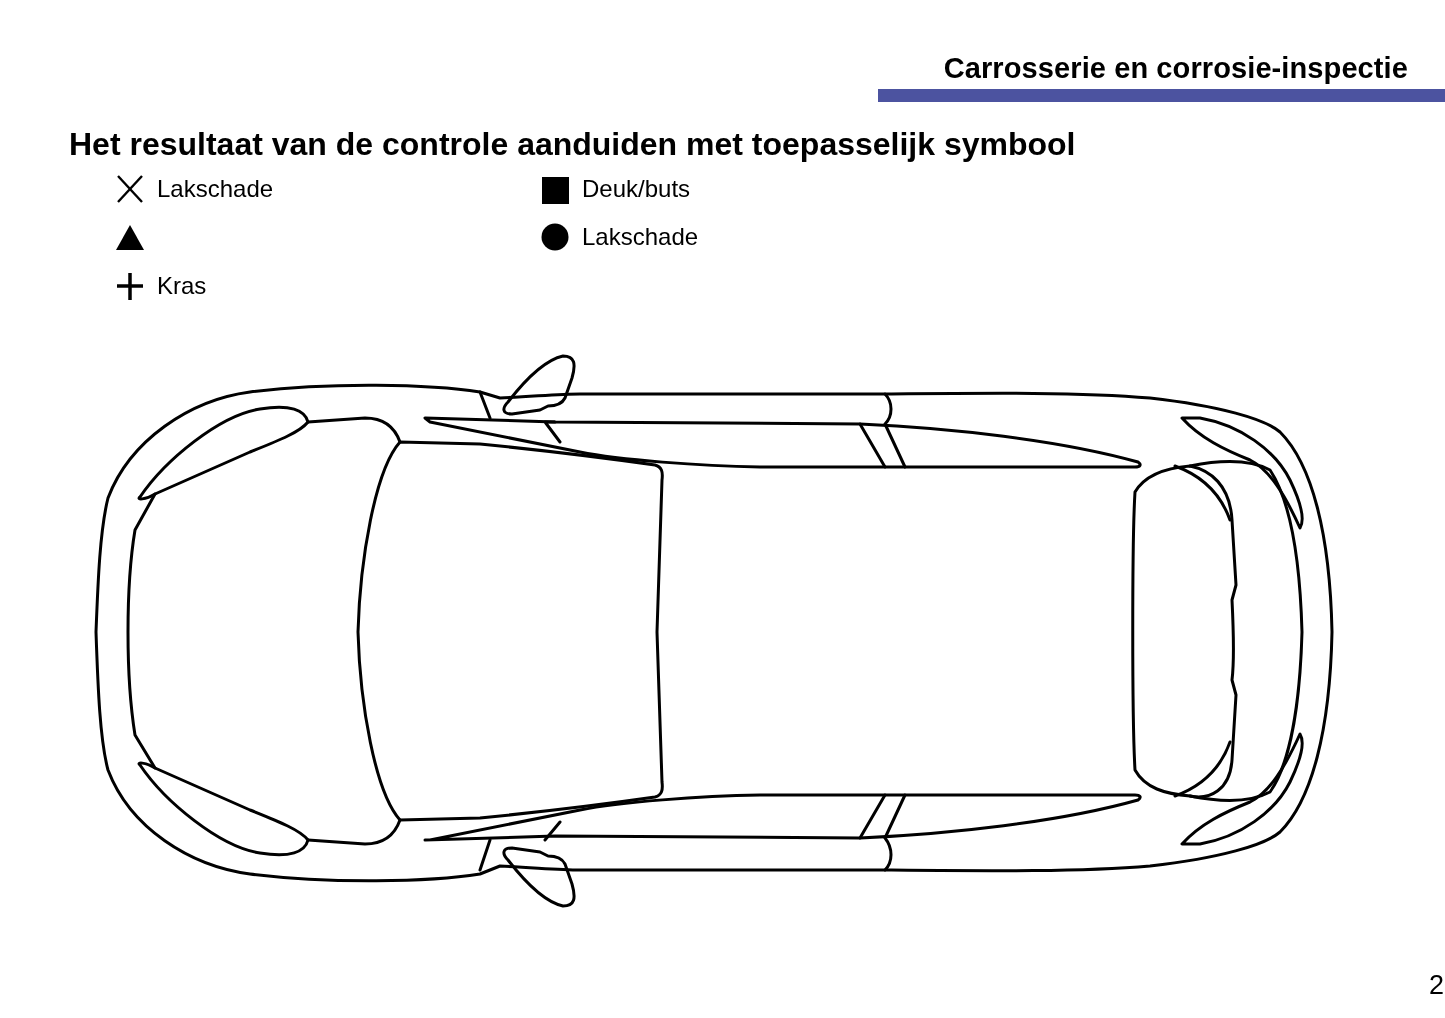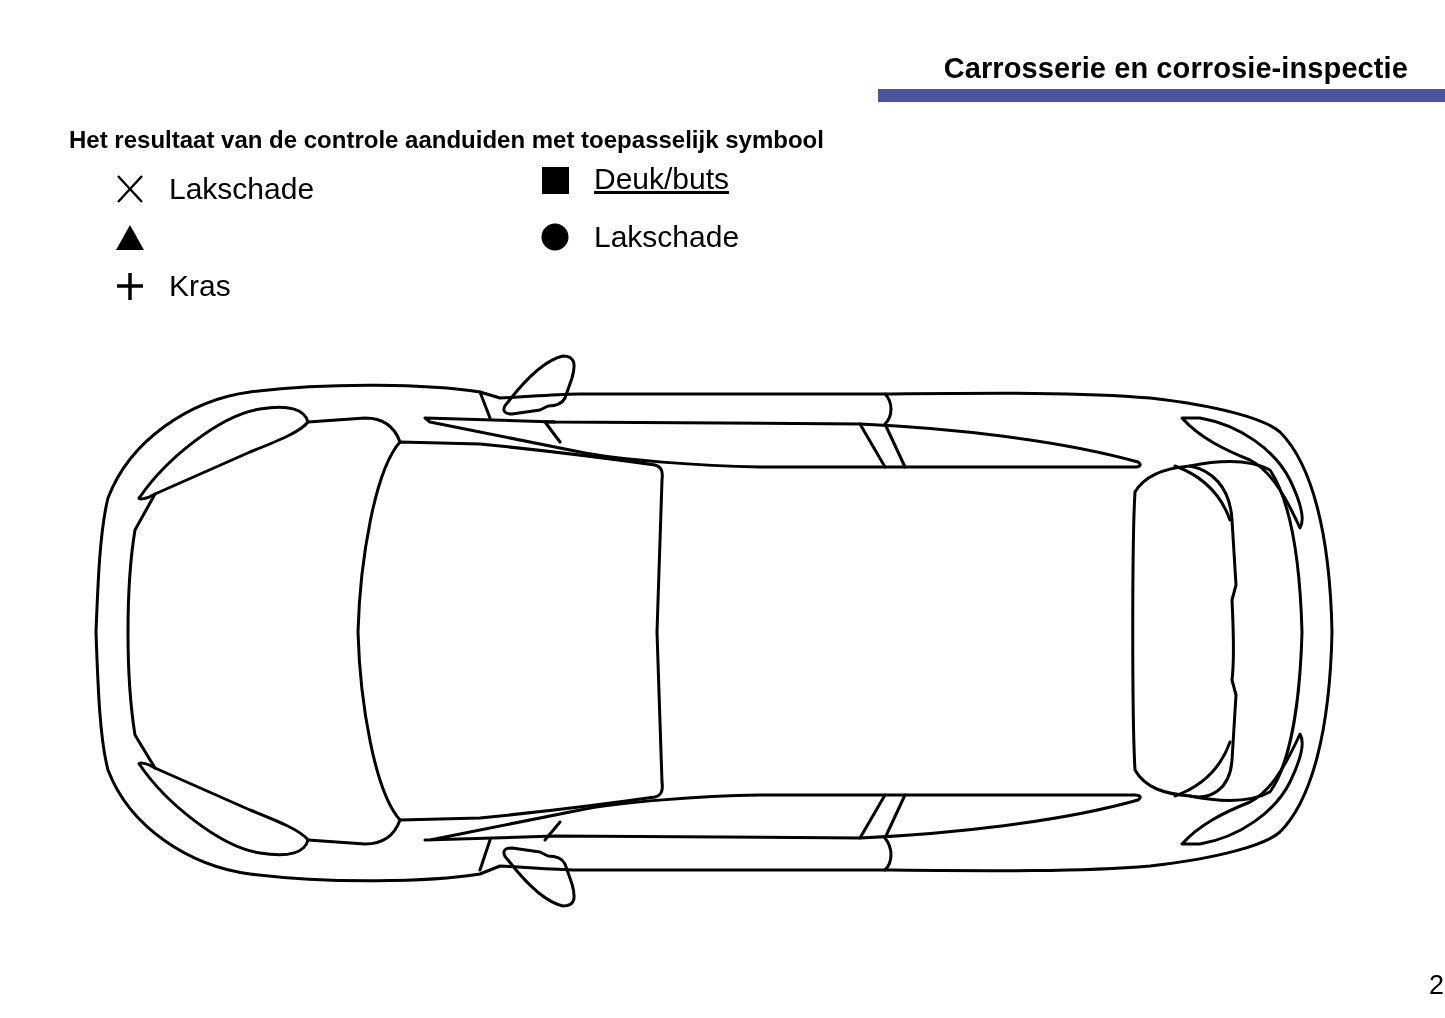--- a/index.html
+++ b/index.html
@@ -10,29 +10,29 @@
     .page-title {
       position: absolute; right: 37px; top: 52px;
       font-size: 29px; font-weight: bold; letter-spacing: 0.1px; white-space: nowrap;
     }
     .title-bar {
       position: absolute; left: 878px; top: 89px; width: 567px; height: 13px;
       background: #4c53a0;
     }
     .instruction {
       position: absolute; left: 69px; top: 126px;
-      font-size: 24px; font-weight: bold; white-space: nowrap;
+      font-size: 32px; font-weight: bold; white-space: nowrap;
     }
     .legend-item {
       position: absolute; display: flex; align-items: center; height: 36px;
     }
     .legend-icon {
       width: 30px; height: 30px; display: flex; align-items: center; justify-content: center;
     }
-    .legend-label { font-size: 30px; margin-left: 24px; white-space: nowrap; }
+    .legend-label { font-size: 24px; margin-left: 12px; white-space: nowrap; }
     .car-diagram { position: absolute; left: 0; top: 0; }
     .page-number {
       position: absolute; left: 1384px; top: 970px; font-size: 27px; margin-left: 45px;
     }
   </style>
 </head>
 <body>
 
 <div class="page-title">Carrosserie en corrosie-inspectie</div>
 <div class="title-bar"></div>
@@ -58,21 +58,21 @@
 <div class="legend-item" style="left:115px; top:268px;">
   <span class="legend-icon">
     <svg width="30" height="30" viewBox="0 0 30 30">
         <line x1="15" y1="2" x2="15" y2="29" stroke="#000" stroke-width="3.5"></line>
         <line x1="2" y1="15" x2="28" y2="15" stroke="#000" stroke-width="3.5"></line>
       </svg>
   </span>
   <span class="legend-label">Kras</span>
 </div>
 
-<div class="legend-item" style="left:540px; top:161px;text-decoration:underline;">
+<div class="legend-item" style="left:540px; top:171px;">
   <span class="legend-icon">
     <svg width="30" height="30" viewBox="0 0 30 30">
         <rect x="2" y="3" width="27" height="28" fill="#000"></rect>
       </svg>
   </span>
   <span class="legend-label">Deuk/buts</span>
 </div>
 <div class="legend-item" style="left:540px; top:219px;">
   <span class="legend-icon">
     <svg width="30" height="30" viewBox="0 0 30 30">

